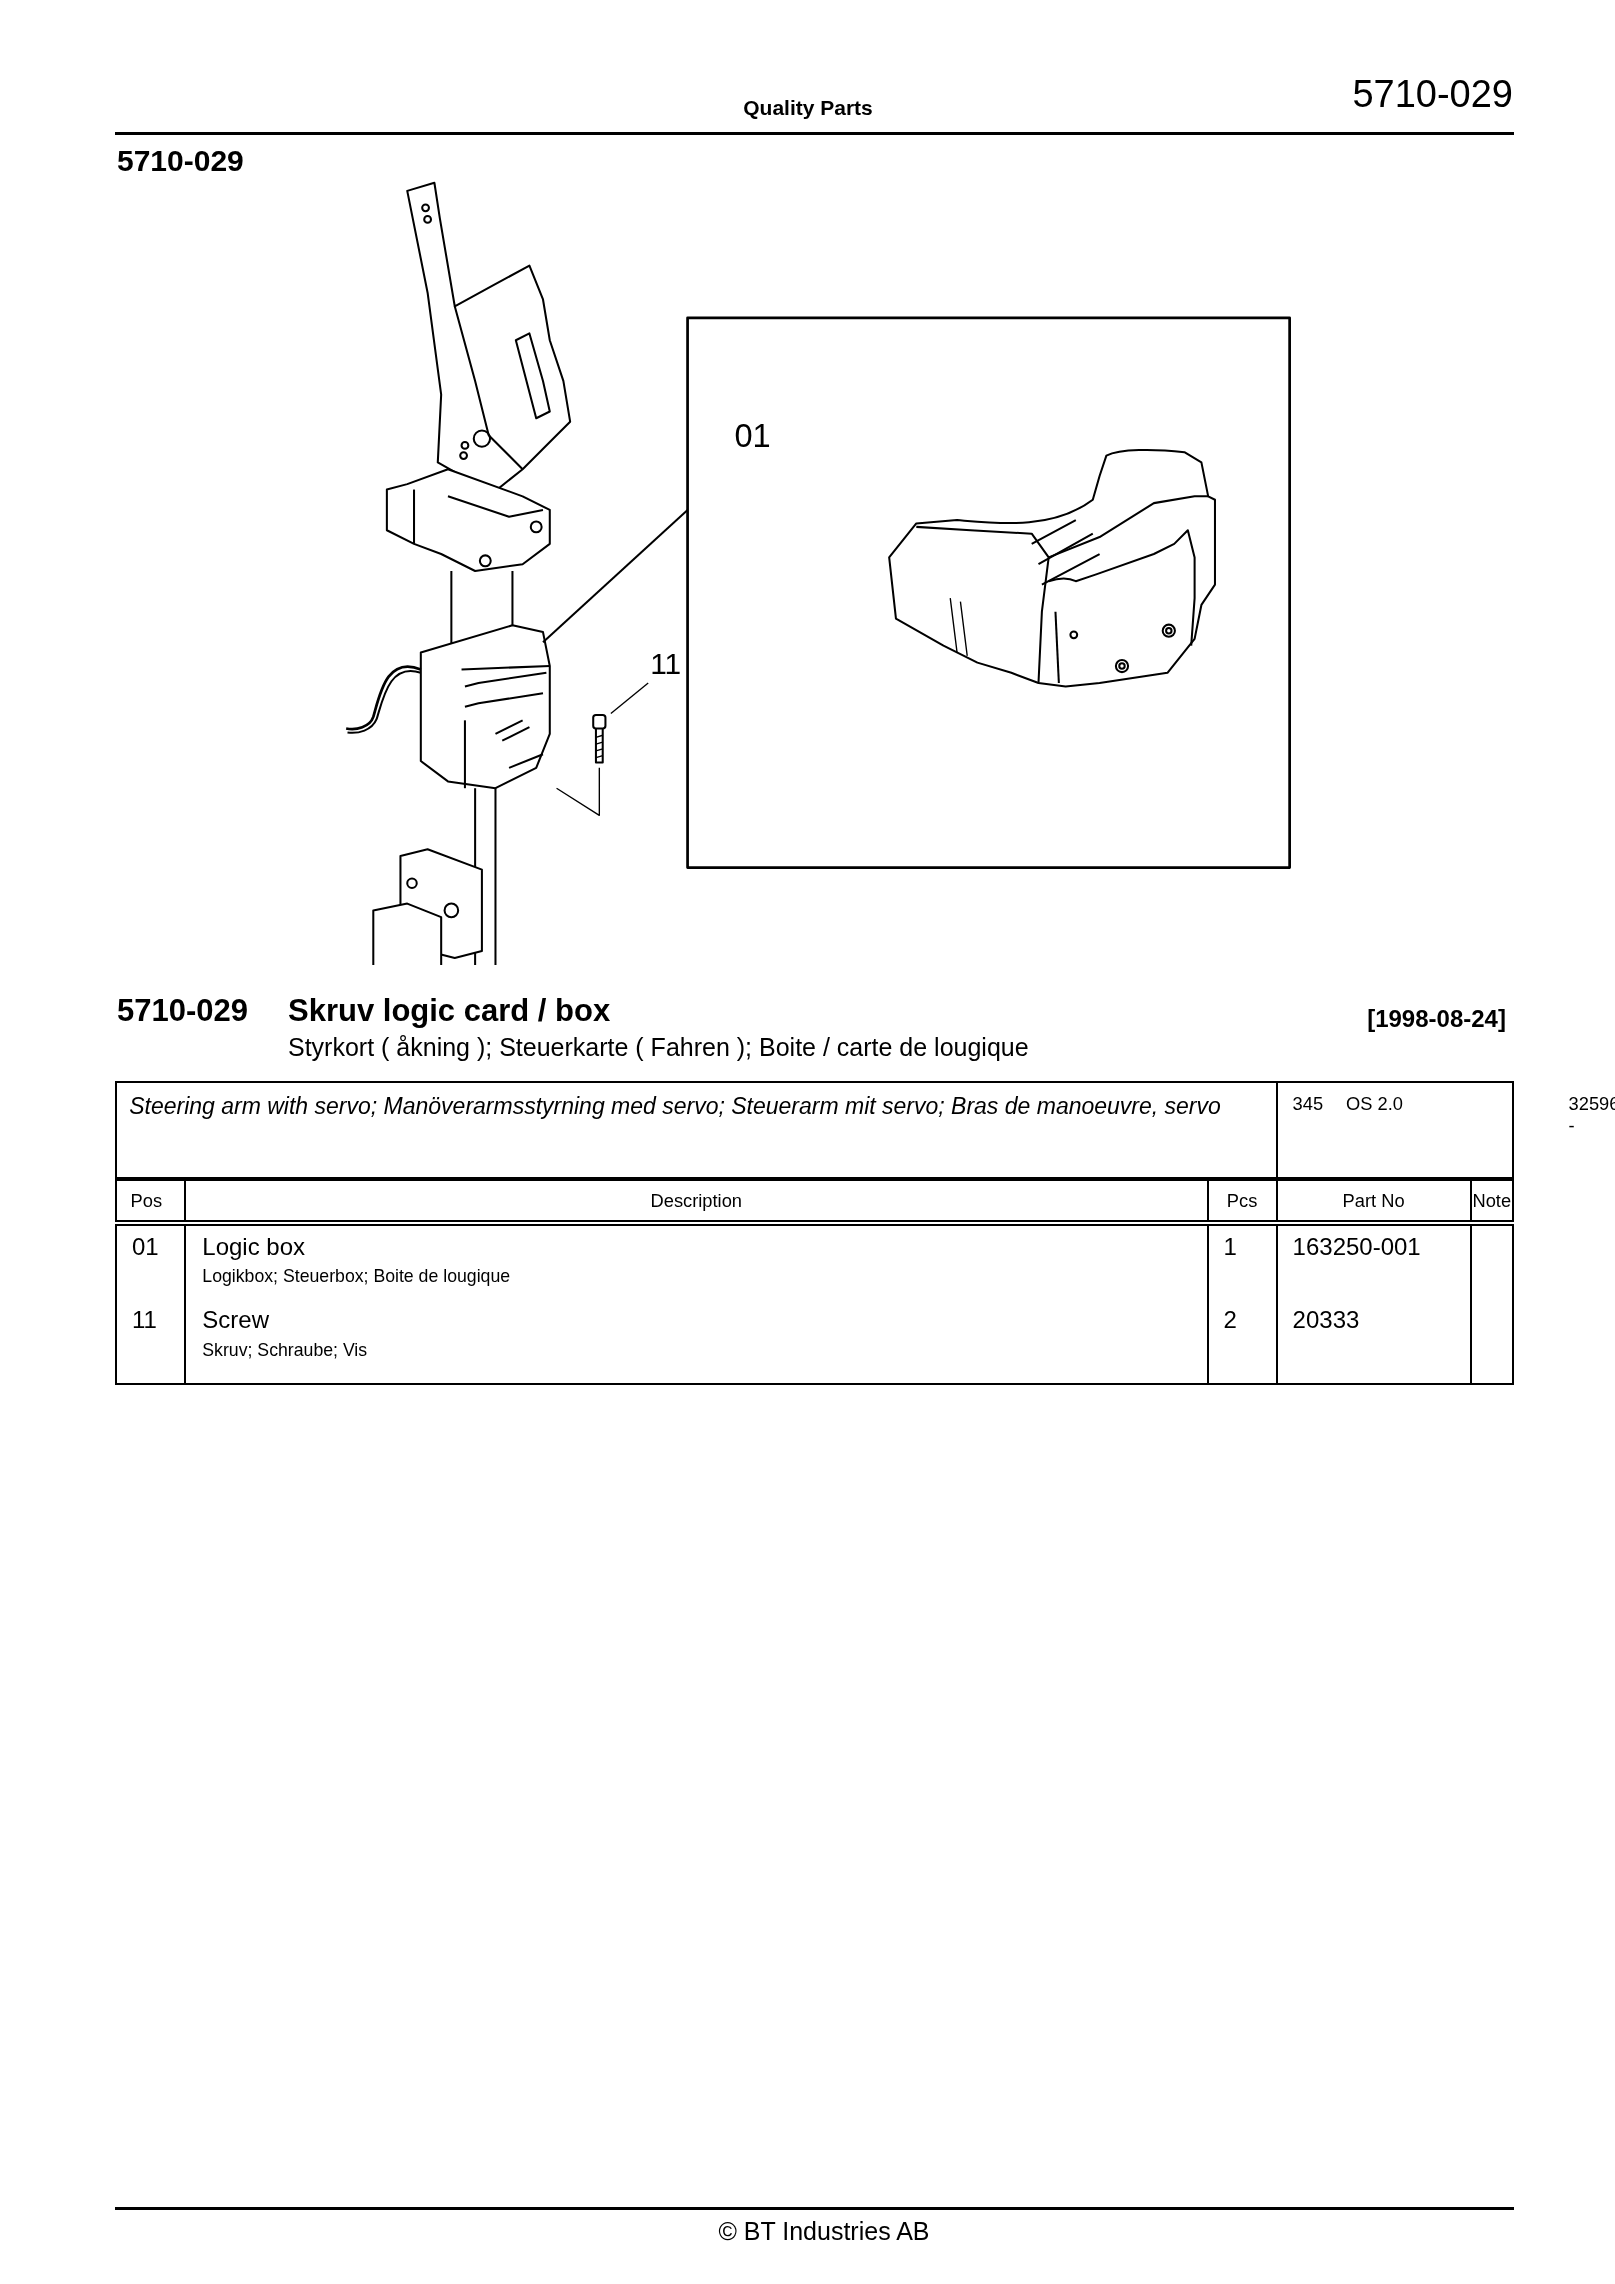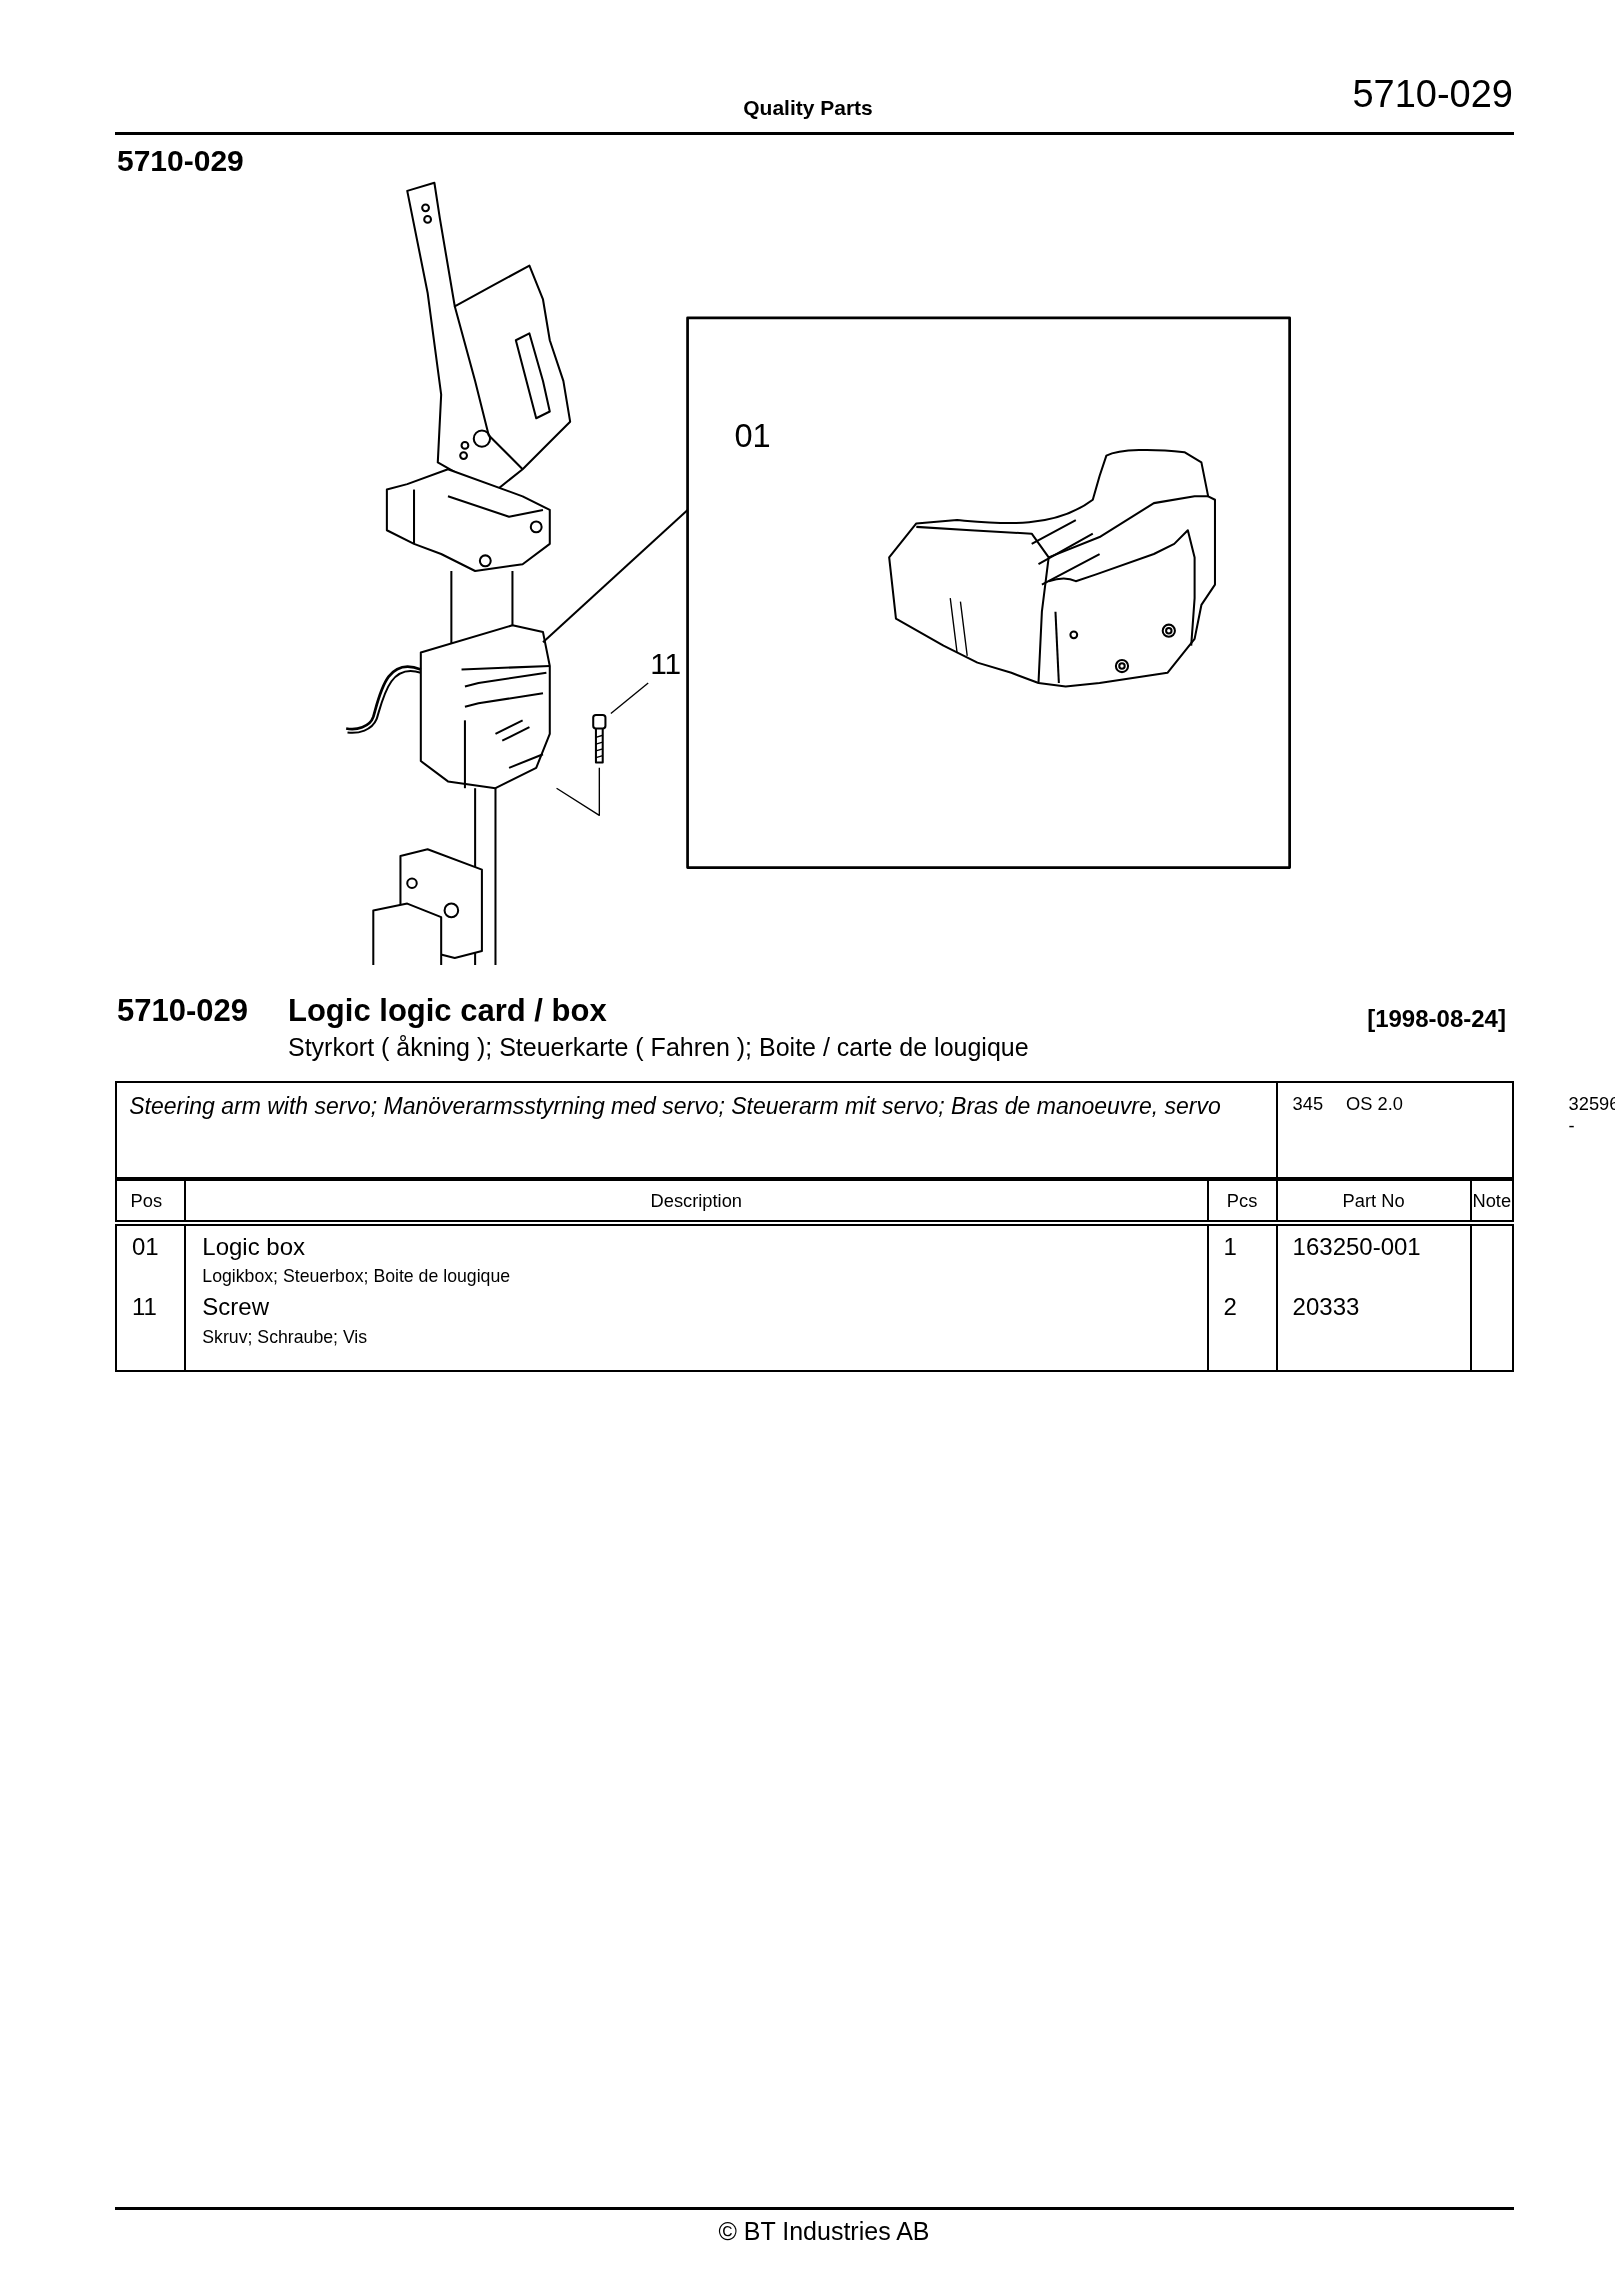--- a/index.html
+++ b/index.html
@@ -23,21 +23,21 @@
   .meta-span { margin-right:23px; }
   .meta-serial { position:absolute; left:291px; top:9.5px; }
   tr.head-row th { border-top:4.1px solid #000; border-bottom:2px double #000; height:39px; font-size:18.3px; text-align:center; vertical-align:middle; border-right:2px solid #000; }
   tr.head-row th.pos { text-align:left; padding-left:13.6px; }
   tr.head-row th:last-child { border-right:none; }
   tr.head-row th { border-bottom-width:6.1px; border-bottom-style:double; }
   tr.item-row td { border-right:2px solid #000; font-size:24px; padding-top:6.8px; }
   tr.item-row td:last-child { border-right:none; }
   .pos-cell { padding-left:15px !important; width:52px; }
   .desc-cell { padding-left:16.3px !important; }
-  .desc-sub { font-size:17.7px; margin-top:5.4px; margin-bottom:6px; }
+  .desc-sub { font-size:17.7px; margin-top:5.4px; margin-bottom:19px; }
   .pcs-cell { padding-left:15px !important; width:52px; }
   .part-cell { padding-left:15px !important; width:177px; }
   .footer { left:16px; width:1616px; top:2217px; text-align:center; font-size:25px; }
 </style>
 </head>
 <body>
 
 <div class="abs hdr-center">Quality Parts</div>
 <div class="abs hdr-right">5710-029</div>
 <div class="abs rule" style="top:132px;height:3.4px;"></div>
@@ -120,21 +120,21 @@
         <circle cx="1183" cy="720" r="4"></circle>
       <circle cx="1252" cy="668" r="9"></circle>
         <circle cx="1252" cy="668" r="4"></circle>
       <path d="M930 620 L940 700 M945 625 L955 705" stroke-width="2"></path>
     </g>
   </svg>
 </div>
 
 <div class="abs title-row">
   <span class="title-id">5710-029</span>
-  <span class="title-text">Logic logic card / box</span>
+  <span class="title-text">Skruv logic card / box</span>
   <span class="title-date">[1998-08-24]</span>
 </div>
 <div class="abs subtitle">Styrkort ( åkning ); Steuerkarte ( Fahren ); Boite / carte de lougique</div>
 
 <table class="parts">
   <tbody>
       <tr>
     <td colspan="3" class="model-cell">Steering arm with servo; Manöverarmsstyrning med servo; Steuerarm mit servo; Bras de manoeuvre, servo</td>
     <td colspan="2" class="model-meta">
       <span class="meta-span">345</span><span>OS 2.0</span>

